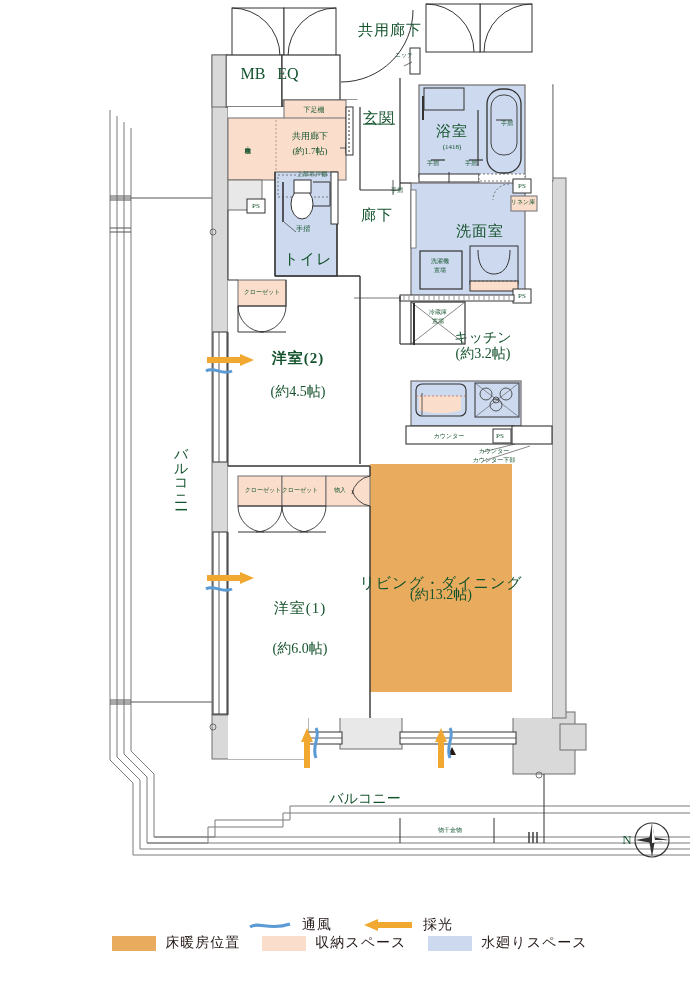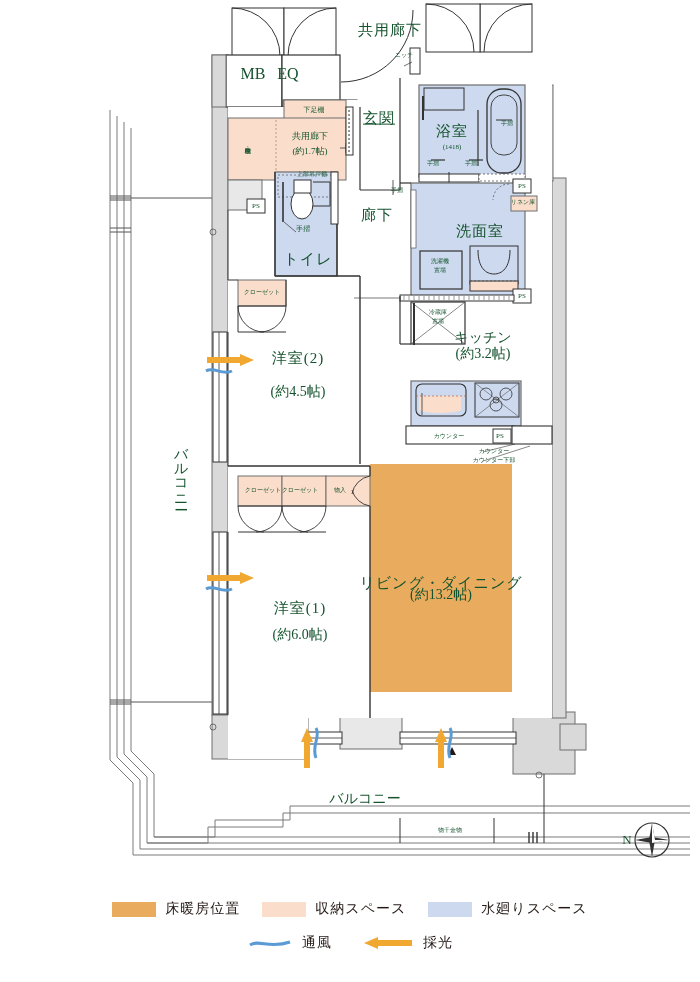--- a/index.html
+++ b/index.html
@@ -349,24 +349,24 @@
 <div id="labels">
     <div class="lbl ctr room" style="left: 390px; top: 30px;">共用廊下</div>
     <div class="lbl ctr mb" style="left: 253px; top: 74px;">MB</div>
     <div class="lbl ctr mb" style="left: 288px; top: 74px;">EQ</div>
     <div class="lbl ctr room" style="left: 379px; top: 118px; text-decoration: underline;">玄関</div>
     <div class="lbl ctr room" style="left: 452px; top: 131px;">浴室</div>
     <div class="lbl ctr tiny" style="left: 452px; top: 147px;">(1418)</div>
     <div class="lbl ctr room" style="left: 480px; top: 231px;">洗面室</div>
     <div class="lbl ctr room" style="left: 377px; top: 215px;">廊下</div>
     <div class="lbl ctr room" style="left: 308px; top: 259px; font-family: Liberation Serif, serif;">トイレ</div>
-    <div class="lbl ctr room" style="left: 298px; top: 358px;">洋室(2)</div>
+    <div class="lbl ctr room" style="left: 298px; top: 358px; font-weight: bold;">洋室(2)</div>
     <div class="lbl ctr roomsub" style="left: 298px; top: 392px;">(約4.5帖)</div>
     <div class="lbl ctr room" style="left: 300px; top: 589px; margin-top: 19px;">洋室(1)</div>
-    <div class="lbl ctr roomsub" style="left: 300px; top: 635px;">(約6.0帖)</div>
+    <div class="lbl ctr roomsub" style="left: 300px; top: 649px;">(約6.0帖)</div>
     <div class="lbl ctr room" style="left: 441px; top: 583px;">リビング・ダイニング</div>
     <div class="lbl ctr roomsub" style="left: 441px; top: 595px; text-align: center;">(約13.2帖)</div>
     <div class="lbl ctr roomsub" style="left: 483px; top: 338px;">キッチン</div>
     <div class="lbl ctr roomsub" style="left: 483px; top: 354px;">(約3.2帖)</div>
     <div class="lbl ctr roomsub" style="left: 365px; top: 799px;">バルコニー</div>
     <div class="lbl ctr roomsub vert" style="left: 181px; top: 470px;">バルコニー</div>
     <div class="lbl ctr xtiny vert" style="left: 247px; top: 143px;">中段・枕棚</div>
     <div class="lbl ctr xtiny" style="left: 404px; top: 56px;">ニッチ</div>
     <div class="lbl ctr tiny" style="left: 314px; top: 110px;">下足棚</div>
     <div class="lbl ctr small" style="left: 310px; top: 137px;">共用廊下</div>
@@ -390,44 +390,44 @@
     <div class="lbl ctr xtiny" style="left: 494px; top: 452px;">カウンター</div>
     <div class="lbl ctr xtiny" style="left: 494px; top: 461px;">カウンター下部</div>
     <div class="lbl ctr xtiny" style="left: 262px; top: 293px;">クローゼット</div>
     <div class="lbl ctr xtiny" style="left: 263px; top: 491px;">クローゼット</div>
     <div class="lbl ctr xtiny" style="left: 300px; top: 491px;">クローゼット</div>
     <div class="lbl ctr xtiny" style="left: 340px; top: 491px;">物入</div>
     <div class="lbl ctr xtiny" style="left: 450px; top: 831px;">物干金物</div>
   </div>
 
 <div class="legend">
-  <div class="lrow">
-    <div class="litem">
-      <span class="sw" id="sw0" style="background: rgb(233, 172, 94);"></span>
-      <span class="ltxt">床暖房位置</span>
-    </div>
-    <div class="litem">
-      <span class="sw" id="sw1" style="background: rgb(250, 222, 203);"></span>
-      <span class="ltxt">収納スペース</span>
-    </div>
-    <div class="litem">
-      <span class="sw" id="sw2" style="background: rgb(204, 217, 238);"></span>
-      <span class="ltxt">水廻りスペース</span>
-    </div>
-  </div>
   <div class="lrow lrow2">
     <div class="litem">
       <svg width="46" height="16">
         <path d="M3,10 C12,4 22,14 43,7" fill="none" stroke="#5b9bd5" stroke-width="3"></path>
       </svg>
       <span class="ltxt">通風</span>
     </div>
     <div class="litem">
       <svg width="52" height="16">
         <line x1="14" y1="8" x2="50" y2="8" stroke="#f0a830" stroke-width="6"></line>
         <polygon points="2,8 16,2 16,14" fill="#f0a830"></polygon>
       </svg>
       <span class="ltxt">採光</span>
     </div>
   </div>
+  <div class="lrow">
+    <div class="litem">
+      <span class="sw" id="sw0" style="background: rgb(233, 172, 94);"></span>
+      <span class="ltxt">床暖房位置</span>
+    </div>
+    <div class="litem">
+      <span class="sw" id="sw1" style="background: rgb(250, 222, 203);"></span>
+      <span class="ltxt">収納スペース</span>
+    </div>
+    <div class="litem">
+      <span class="sw" id="sw2" style="background: rgb(204, 217, 238);"></span>
+      <span class="ltxt">水廻りスペース</span>
+    </div>
+  </div>
 </div>
 
 <div class="lbl ctr" style="left:627px;top:840px;font-size:13px;">N</div>
 
 </body></html>

